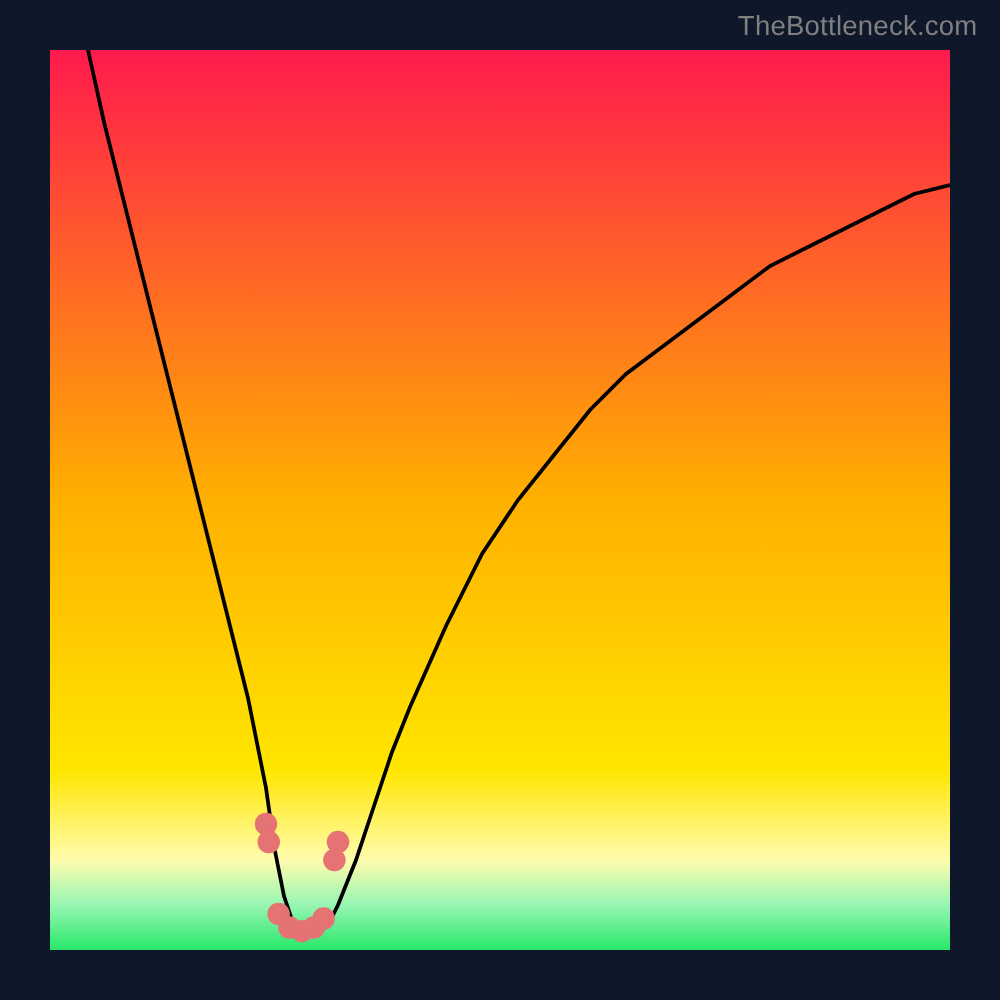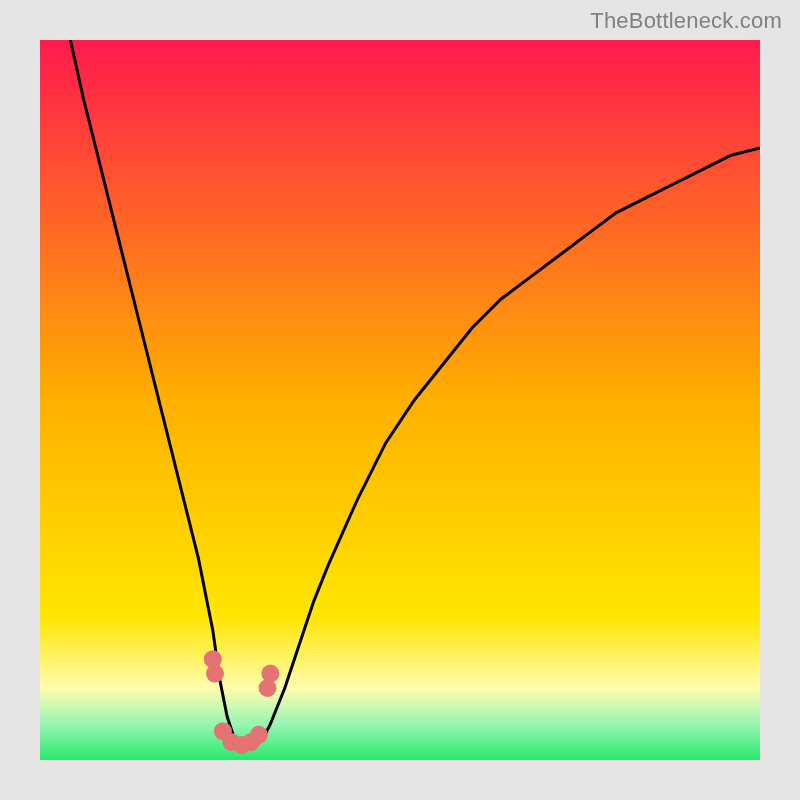--- a/index.html
+++ b/index.html
@@ -9,21 +9,21 @@
     height: 800px;
     background: #000;
     overflow: hidden;
   }
   .frame {
     position: absolute;
     left: 0;
     top: 0;
     width: 800px;
     height: 800px;
-    background: #e5e5e5;
+    background: #0f172a;
   }
   .plot-area {
     position: absolute;
     left: 40px;
     top: 40px;
     width: 720px;
     height: 720px;
     overflow: hidden;
   }
   .gradient {

